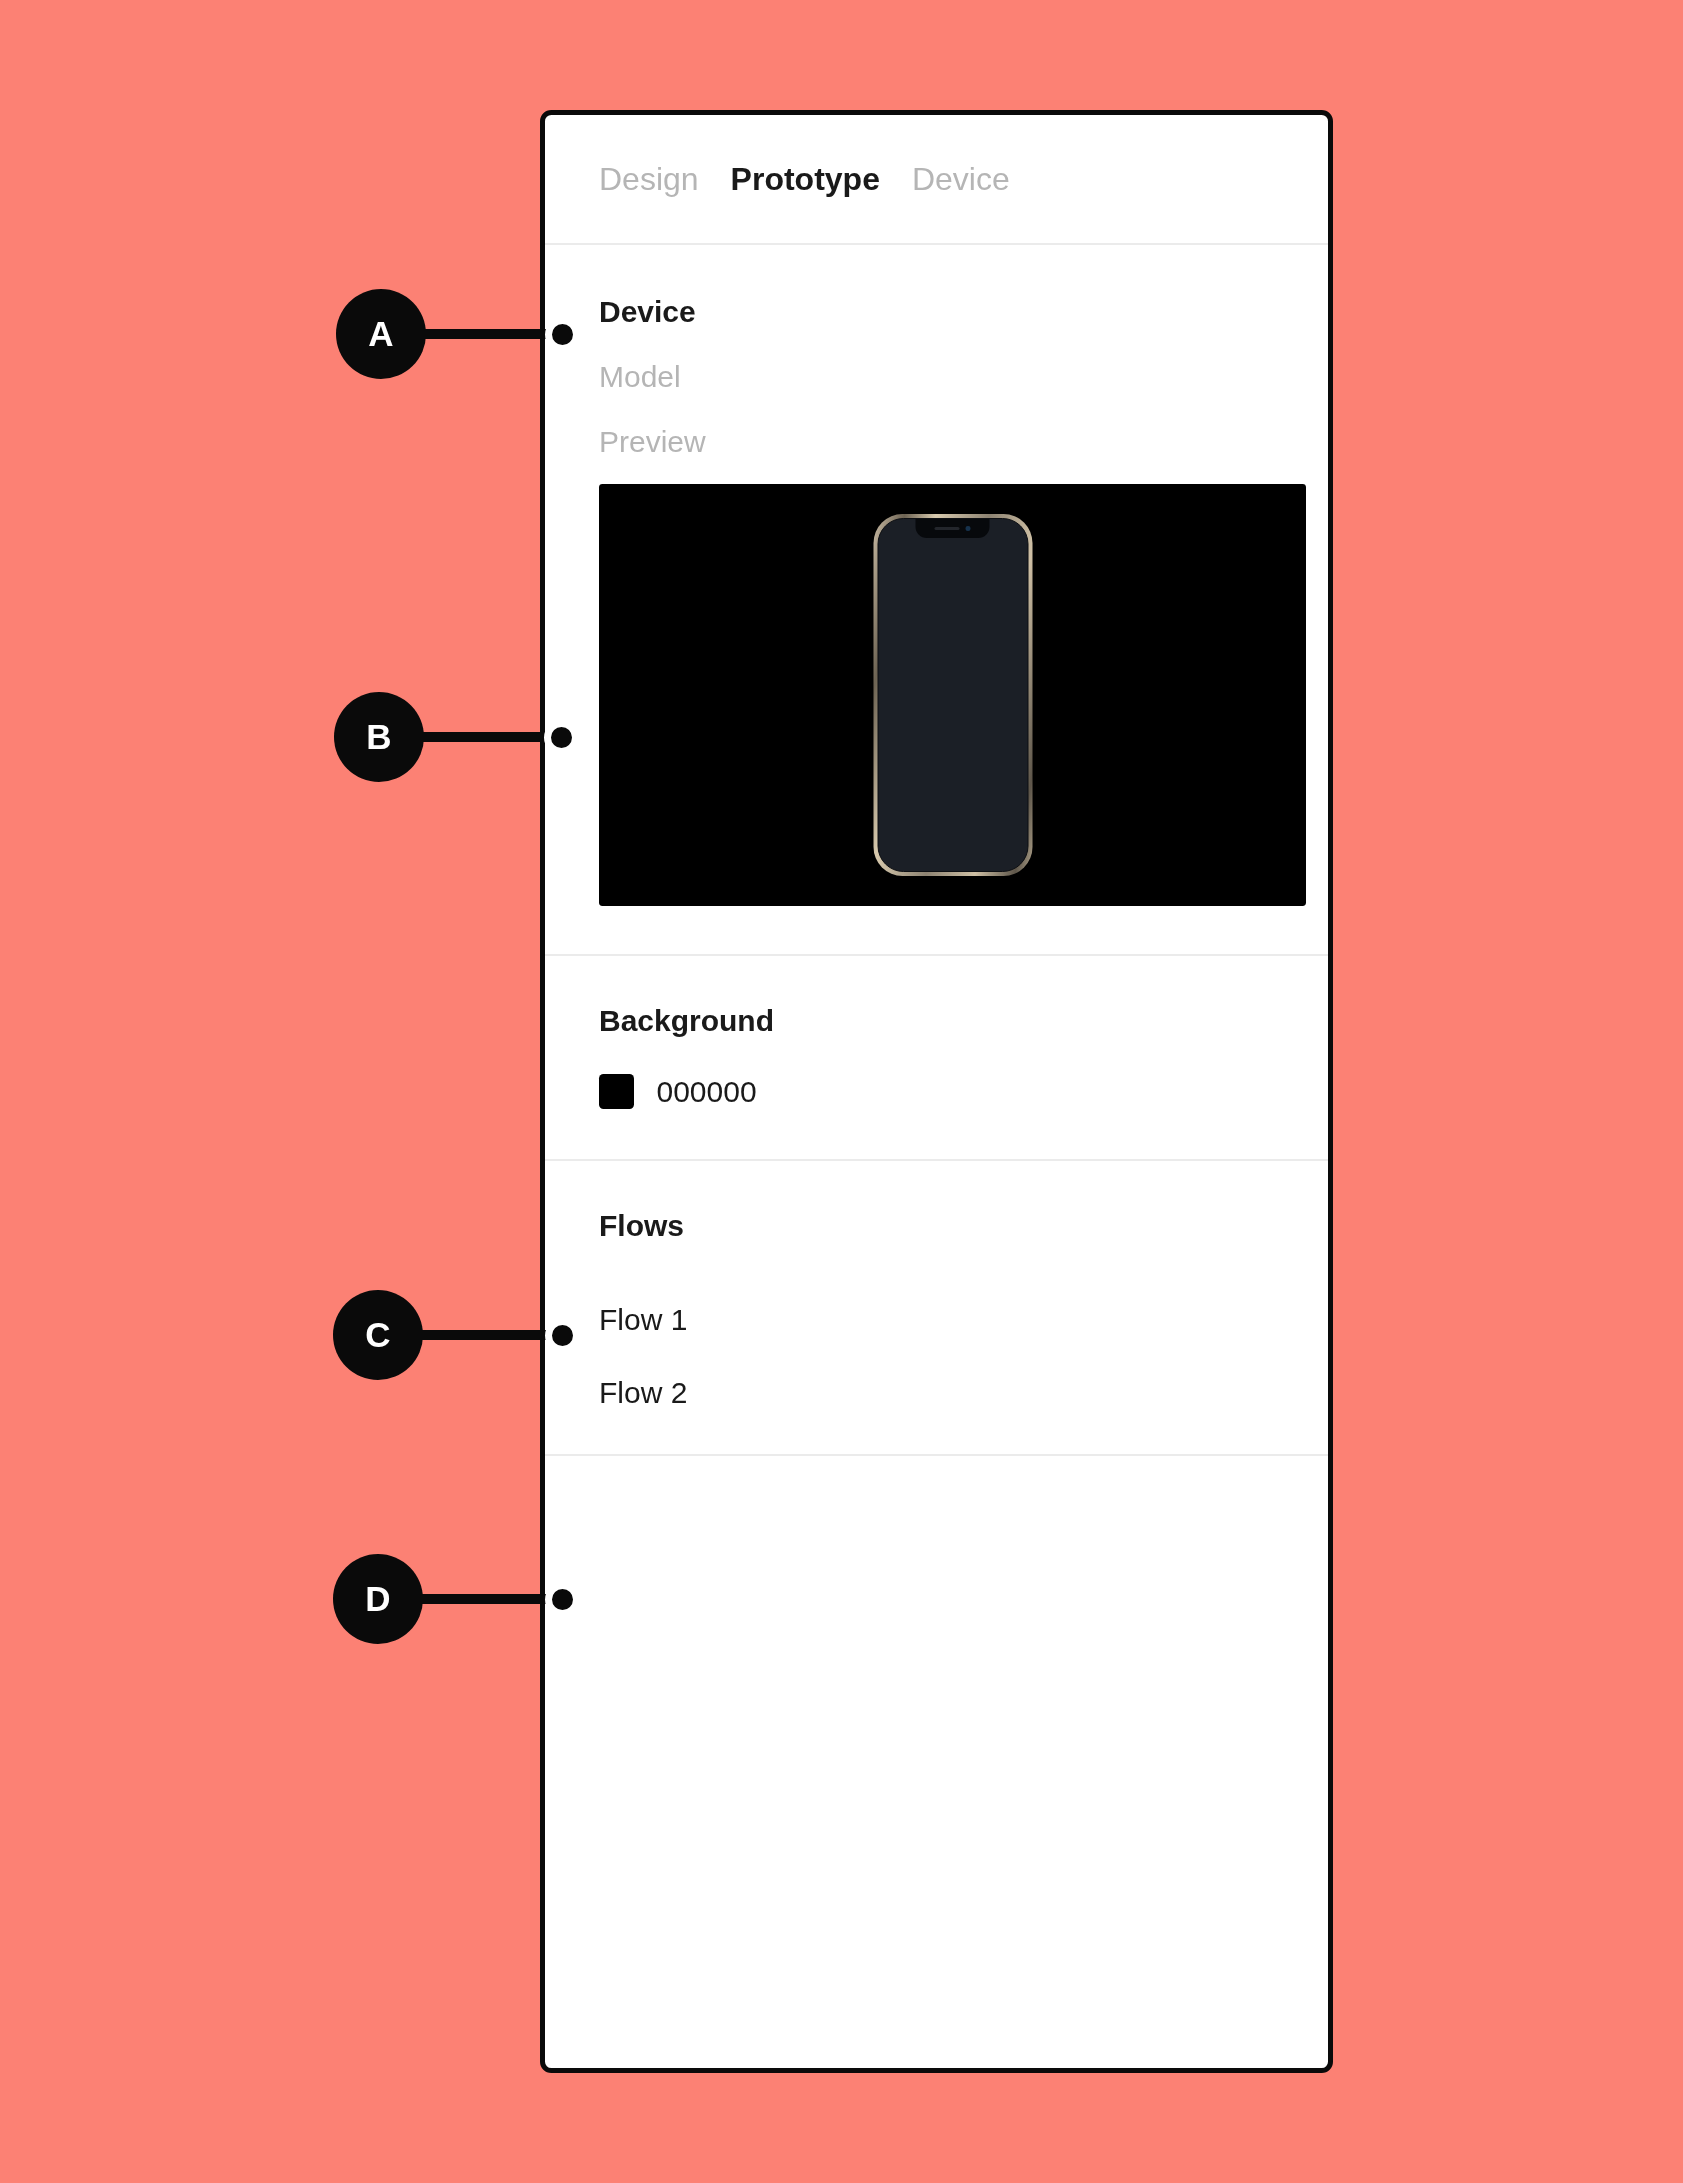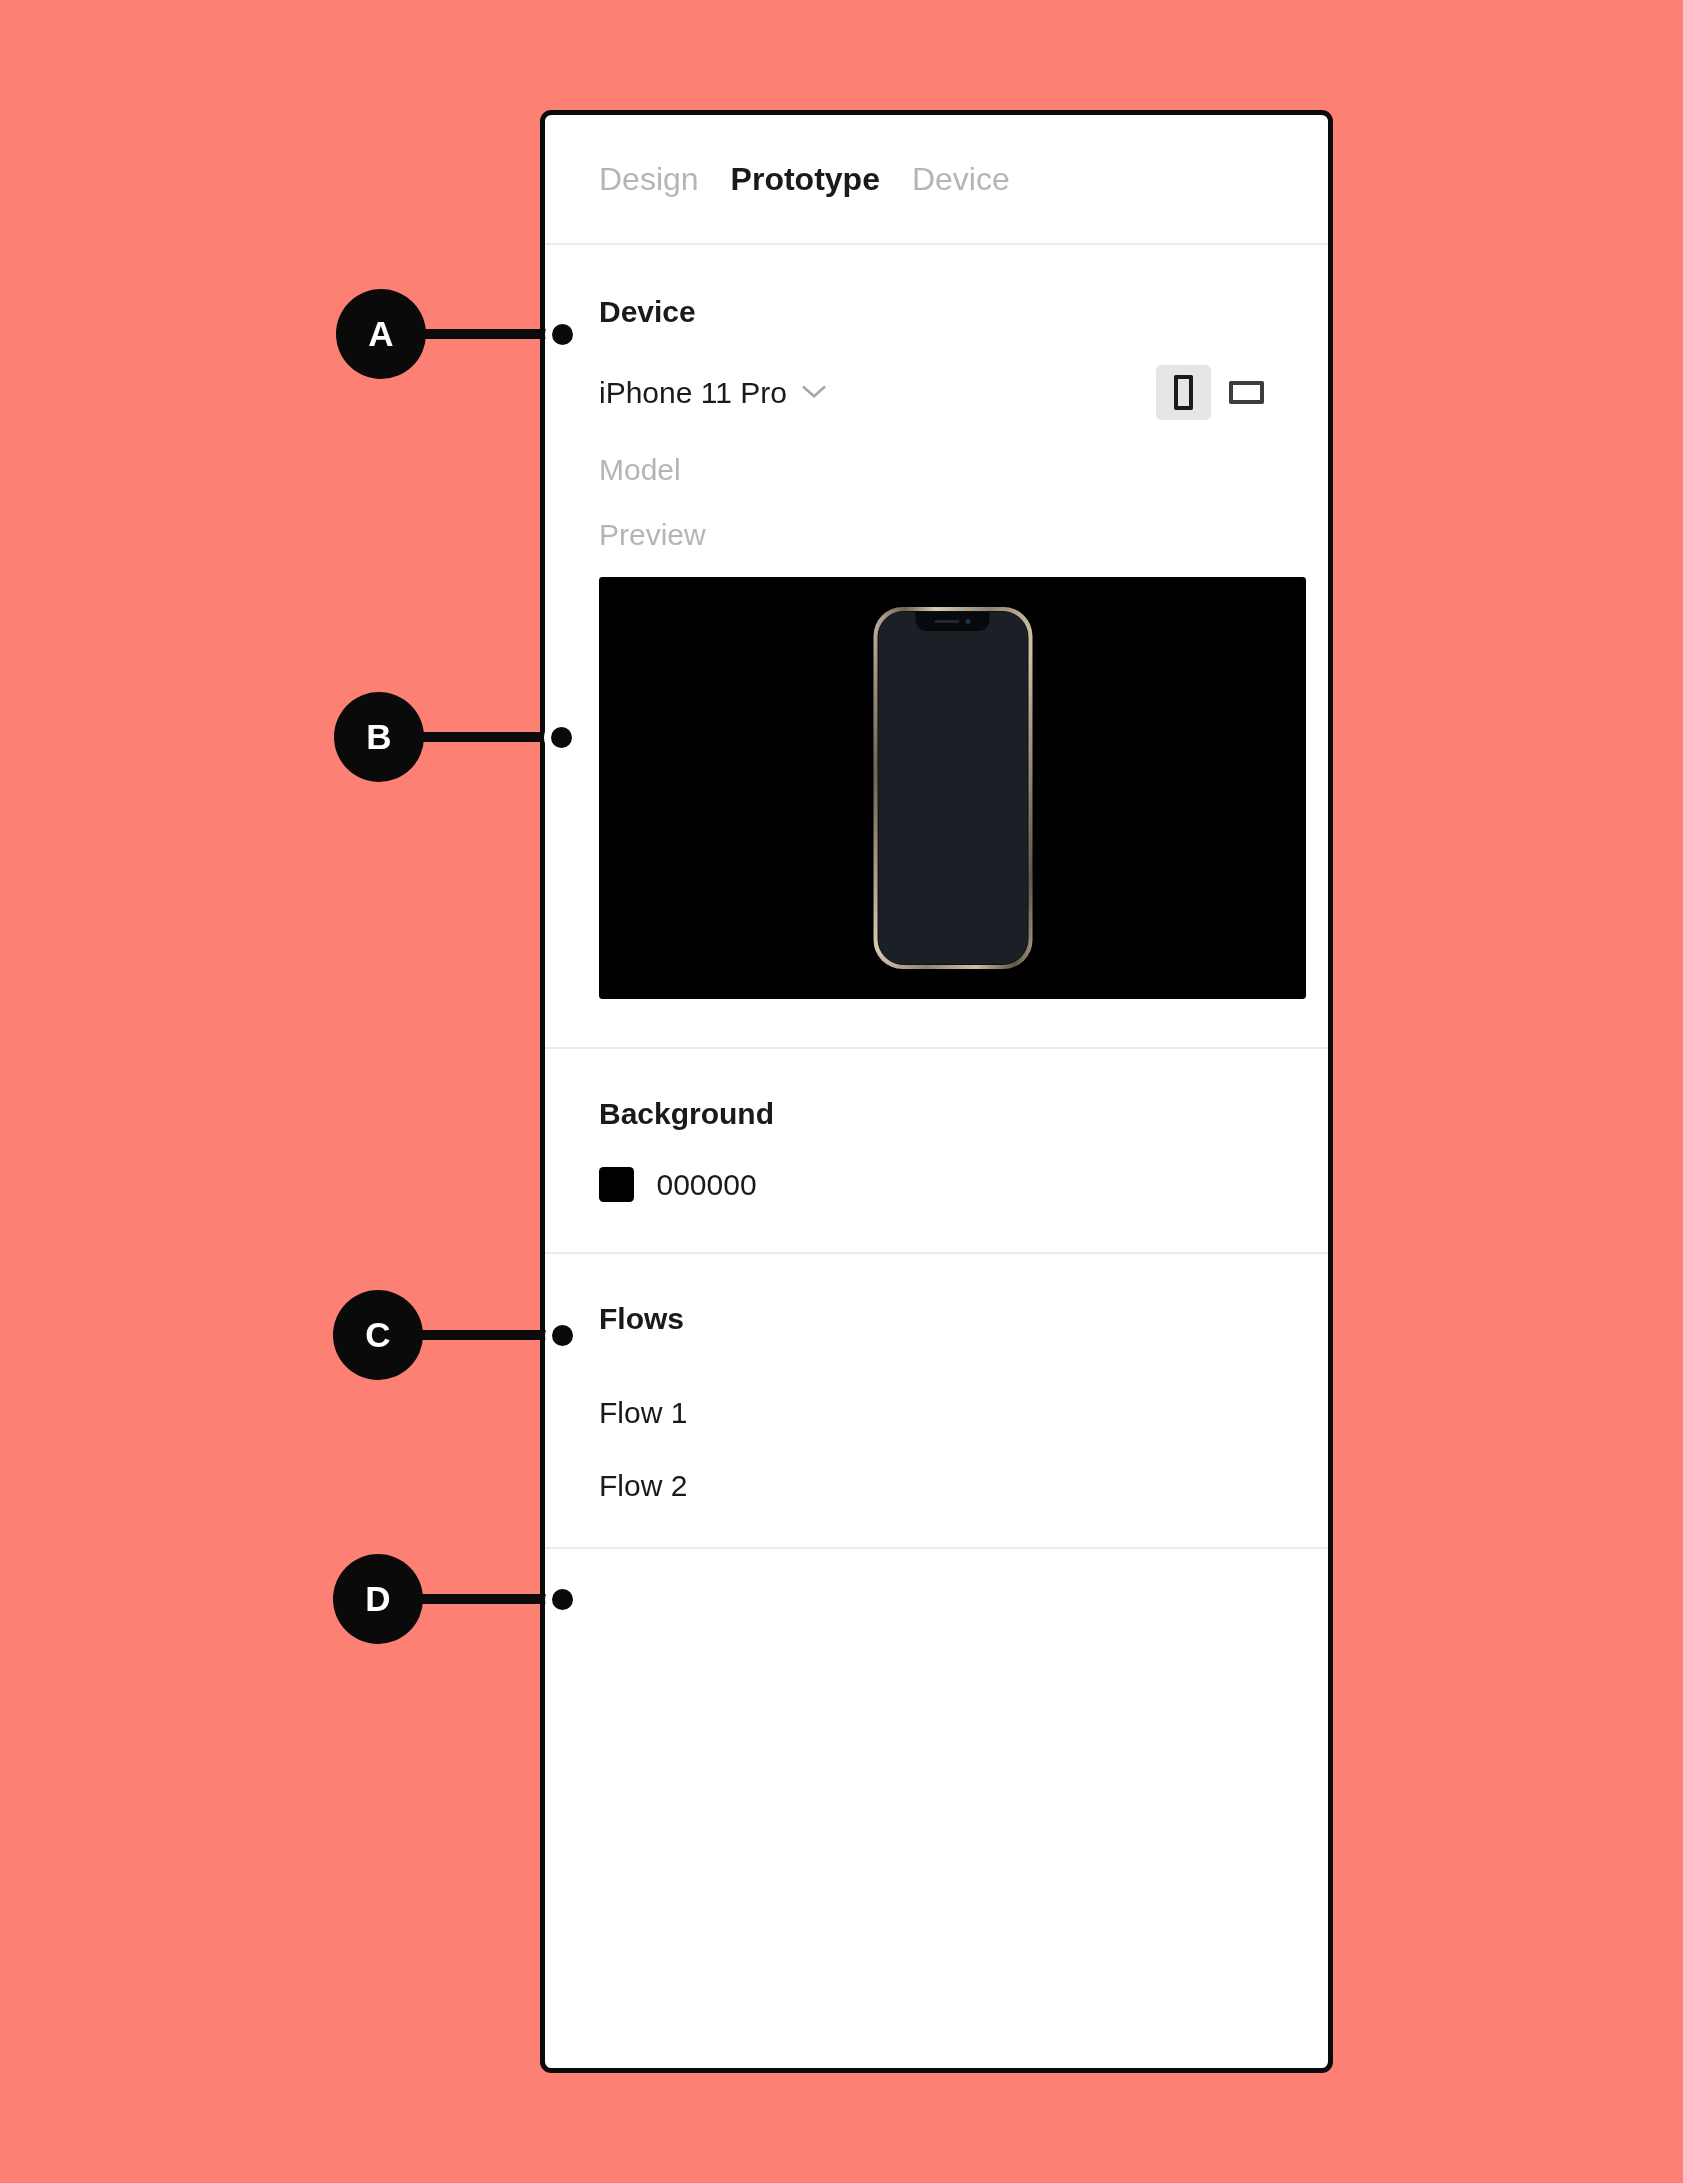--- a/index.html
+++ b/index.html
@@ -276,39 +276,20 @@
   <div class="tabbar">
     <div class="tab">Design</div>
     <div class="tab active">Prototype</div>
     <div class="tab">Device</div>
   </div>
 
   <div class="section" style="padding-top:52px; padding-bottom:48px;">
 
     <div class="section-title">Device</div>
 
-    <div class="device-row" style="margin-top:38px;">
-      <div class="dropdown">
-        <span class="dropdown-value">iPhone 11 Pro</span>
-        <span class="chev">
-          <svg width="24" height="13.5" viewBox="0 0 42 24" fill="none">
-            <path d="M3 4 L21 20 L39 4" stroke="#a8a8a8" stroke-width="5" stroke-linecap="round" stroke-linejoin="round"></path>
-          </svg>
-        </span>
-      </div>
-
-      <div class="orient-group">
-        <div class="orient-btn selected">
-          <div class="icon-portrait"></div>
-        </div>
-        <div class="orient-btn">
-          <div class="icon-landscape"></div>
-        </div>
-      </div>
-    </div>
 
     <div class="field-label" style="margin-top:35px;">Model</div>
 
 
     <div class="field-label" style="margin-top:35px;">Preview</div>
 
     <div class="preview-box" style="margin-top:27px;">
       <div class="phone">
         <div class="phone-inner">
           <div class="notch">

